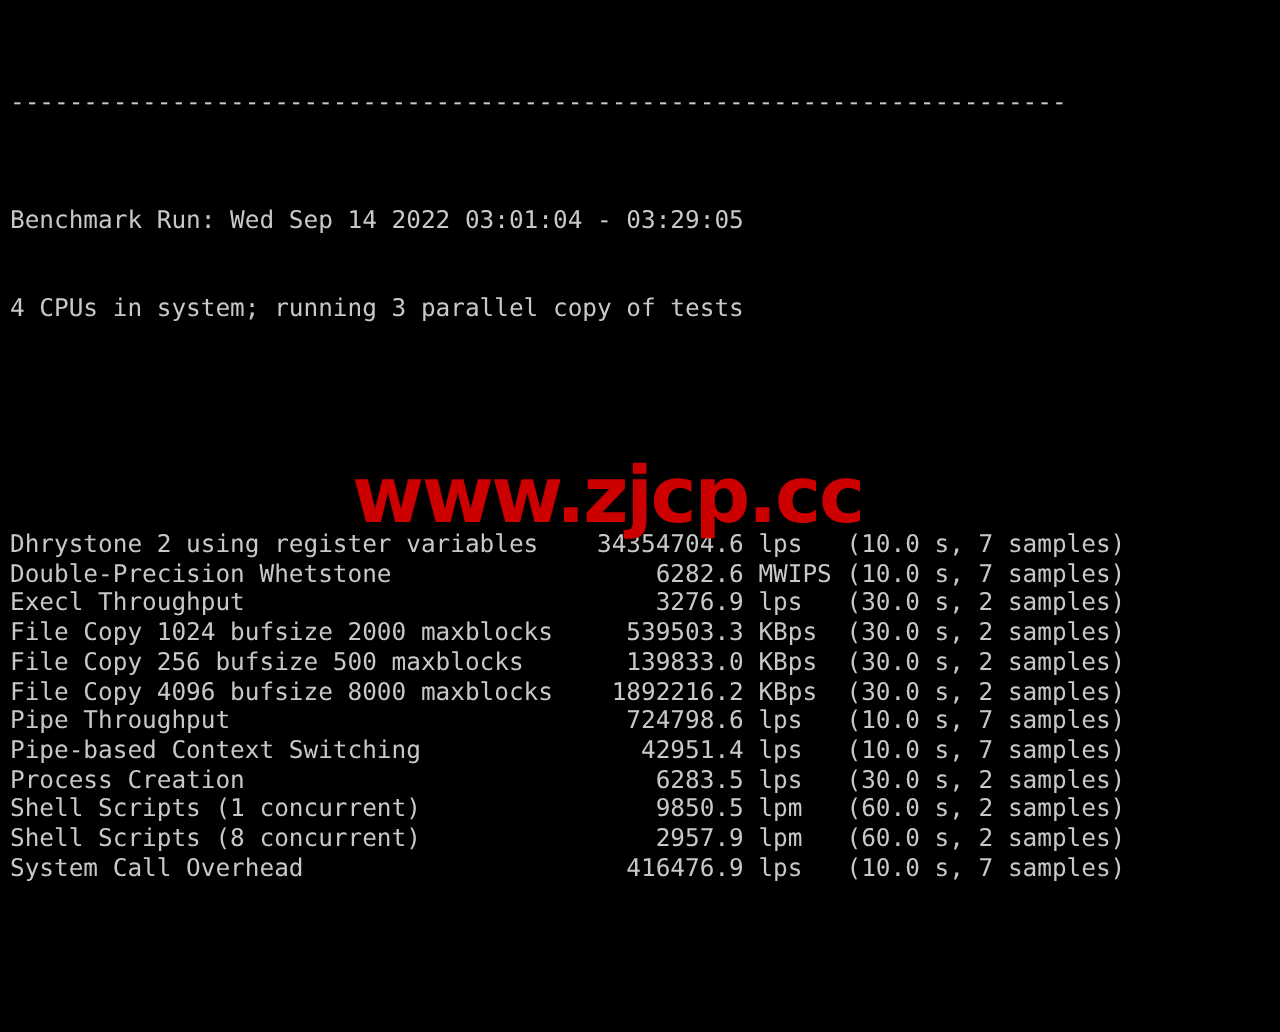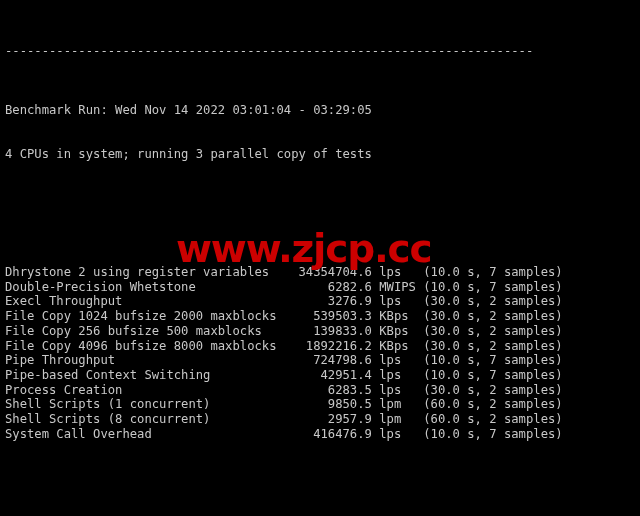--- a/index.html
+++ b/index.html
@@ -56,21 +56,21 @@
     white-space: pre;
   }
 </style>
 </head>
 <body>
 
 <div id="terminal">
 
   <div class="line sep">------------------------------------------------------------------------</div>
 
-  <div class="line">Benchmark Run: Wed Nov 14 2022 03:01:04 - 03:29:05</div>
+  <div class="line">Benchmark Run: Wed Sep 14 2022 03:01:04 - 03:29:05</div>
   <div class="line">4 CPUs in system; running 3 parallel copy of tests</div>
 
   <div class="blank"></div>
 
   <div id="results-block"><div class="line">Dhrystone 2 using register variables    34354704.6 lps   (10.0 s, 7 samples)</div><div class="line">Double-Precision Whetstone                  6282.6 MWIPS (10.0 s, 7 samples)</div><div class="line">Execl Throughput                            3276.9 lps   (30.0 s, 2 samples)</div><div class="line">File Copy 1024 bufsize 2000 maxblocks     539503.3 KBps  (30.0 s, 2 samples)</div><div class="line">File Copy 256 bufsize 500 maxblocks       139833.0 KBps  (30.0 s, 2 samples)</div><div class="line">File Copy 4096 bufsize 8000 maxblocks    1892216.2 KBps  (30.0 s, 2 samples)</div><div class="line">Pipe Throughput                           724798.6 lps   (10.0 s, 7 samples)</div><div class="line">Pipe-based Context Switching               42951.4 lps   (10.0 s, 7 samples)</div><div class="line">Process Creation                            6283.5 lps   (30.0 s, 2 samples)</div><div class="line">Shell Scripts (1 concurrent)                9850.5 lpm   (60.0 s, 2 samples)</div><div class="line">Shell Scripts (8 concurrent)                2957.9 lpm   (60.0 s, 2 samples)</div><div class="line">System Call Overhead                      416476.9 lps   (10.0 s, 7 samples)</div></div>
 
   <div class="blank"></div>
 
   
   

